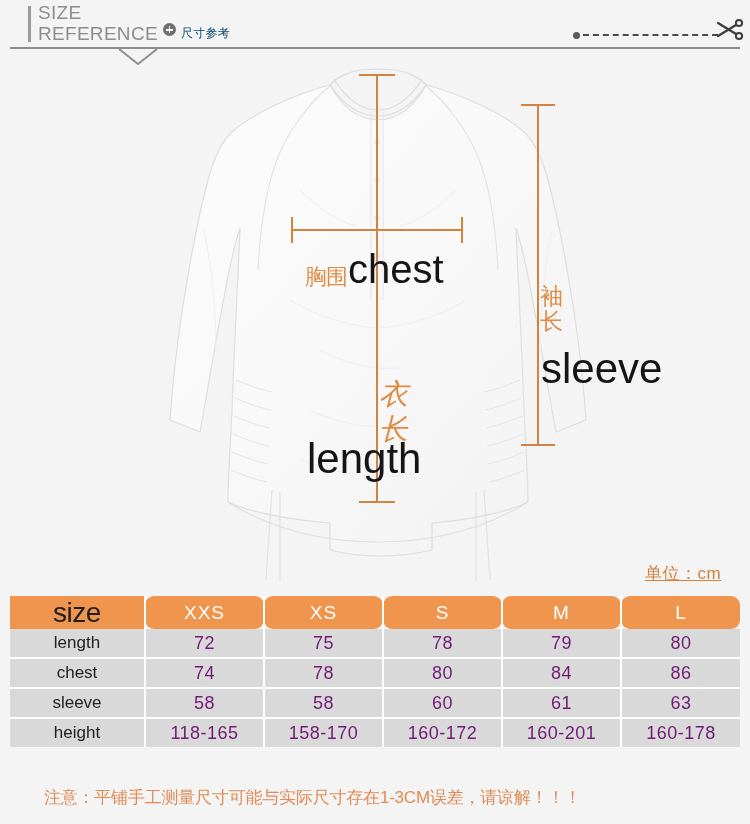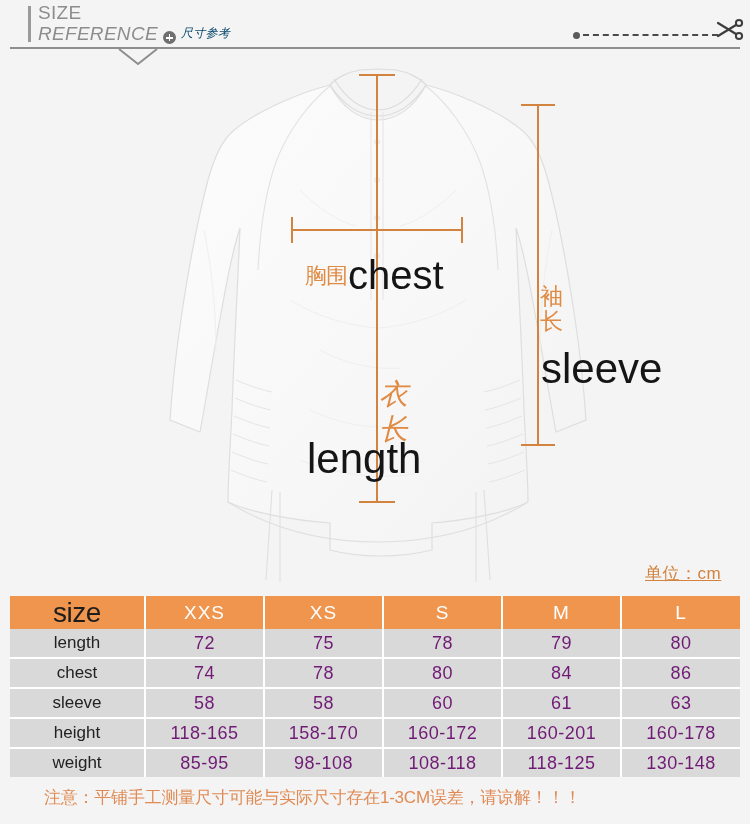--- a/index.html
+++ b/index.html
@@ -31,23 +31,22 @@
     position: absolute;
     left: 38px; top: 2px;
     color: #8d8d8d;
     font-size: 19px;
     line-height: 21px;
     letter-spacing: 0.3px;
     white-space: nowrap;
   }
   .header-line2 {
     display: flex;
-    align-items: flex-end;
+    align-items: flex-start;
     gap: 5px;
-    font-style: italic;
   }
   .plus-badge {
     display: inline-block;
     width: 13px; height: 13px;
     border-radius: 50%;
     background: #6f6f6f;
     position: relative;
     flex: 0 0 auto;
   }
   .plus-badge::before, .plus-badge::after {
@@ -110,23 +109,23 @@
     width: 750px; height: 545px;
   }
   .garment-svg {
     position: absolute;
     left: 0; top: 0;
   }
 
   
   .chest-group {
     position: absolute;
-    left: 305px; top: 203px;
+    left: 305px; top: 197px;
     display: flex;
-    align-items: center;
+    align-items: flex-end;
   }
   .chest-cn {
     font-size: 22px;
     color: #e08b43;
     letter-spacing: -1px;
   }
   .chest-en {
     font-size: 40px;
     color: #151515;
     margin-left: 1px;
@@ -201,20 +200,21 @@
   .hdr-first {
     color: #1d1d1d;
     font-size: 28px;
     font-weight: normal;
     letter-spacing: -0.5px;
   }
   .hdr-size {
     color: #ffffff;
     font-size: 19px;
     letter-spacing: 1px;
+    border-radius: 9px;
   }
 
   .size-table tbody td {
     background: #d9d9d9;
   }
   .row-label {
     color: #222222;
     font-size: 17px;
   }
   .cell-val {
@@ -450,24 +450,16 @@
       <td class="cell-val">63</td>
     </tr>
     <tr>
       <td class="row-label">height</td>
       <td class="cell-val">118-165</td>
       <td class="cell-val">158-170</td>
       <td class="cell-val">160-172</td>
       <td class="cell-val">160-201</td>
       <td class="cell-val">160-178</td>
     </tr>
-    <tr>
-      <td class="row-label">weight</td>
-      <td class="cell-val">85-95</td>
-      <td class="cell-val">98-108</td>
-      <td class="cell-val">108-118</td>
-      <td class="cell-val">118-125</td>
-      <td class="cell-val">130-148</td>
-    </tr>
   </tbody>
 </table>
 
 <div class="note">注意：平铺手工测量尺寸可能与实际尺寸存在1-3CM误差，请谅解！！！</div>
 
 </body></html>

